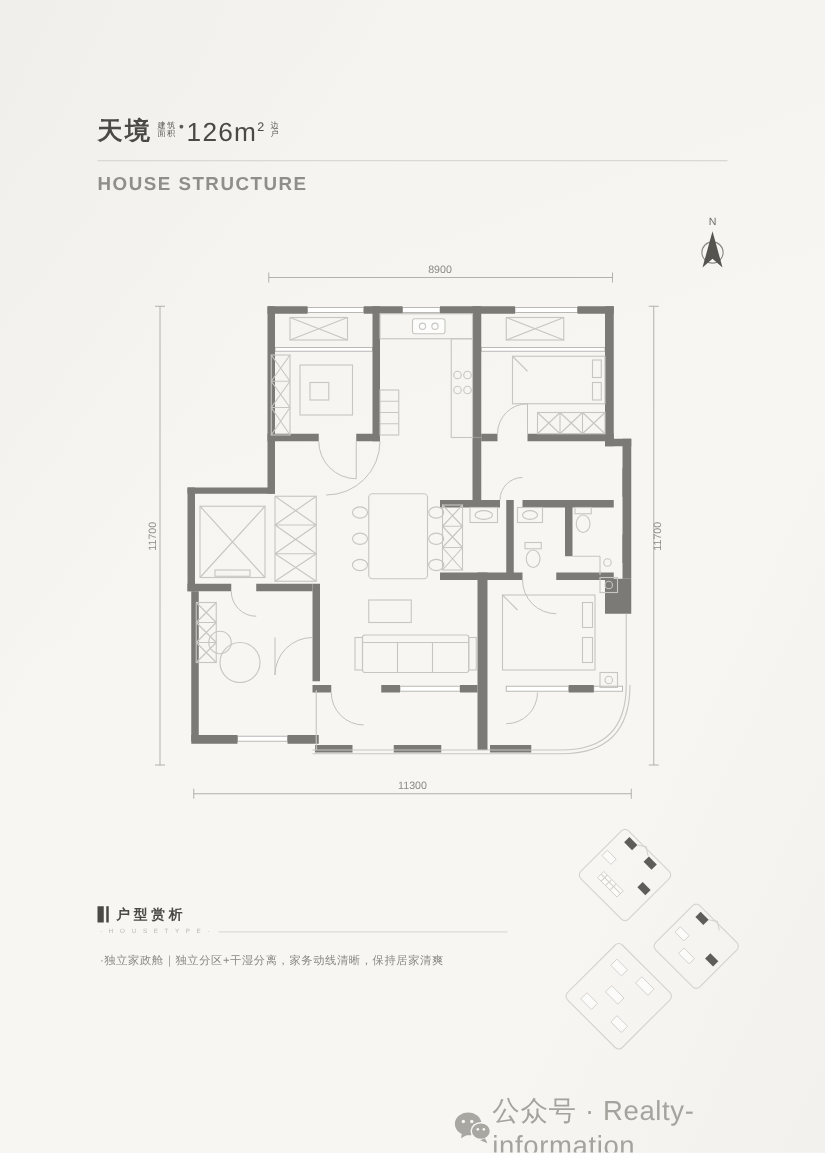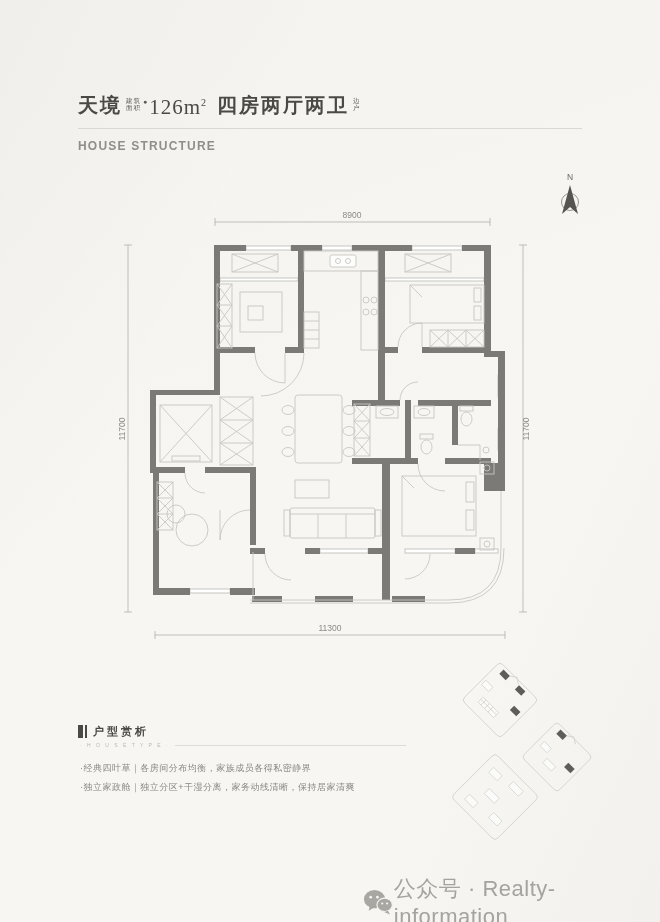--- a/index.html
+++ b/index.html
@@ -9,26 +9,26 @@
     background:
       linear-gradient(115deg, rgba(120,115,105,0.035) 0%, rgba(0,0,0,0) 30%),
       linear-gradient(295deg, rgba(120,115,105,0.04) 0%, rgba(0,0,0,0) 28%),
       linear-gradient(160deg, rgba(120,115,105,0.02) 10%, rgba(0,0,0,0) 50%),
       #f7f6f3;
   }
   .abs{position:absolute;}
   
   .title-row{left:78px;top:92px;display:flex;align-items:center;color:#4a4946;}
   .t-big{font-size:20px;font-weight:bold;letter-spacing:2px;line-height:22px;}
-  .t-num{font-size:21px;font-weight:500;letter-spacing:1px;line-height:22px;font-family:Liberation Serif, serif;}
+  .t-num{font-size:21px;font-weight:500;letter-spacing:1px;line-height:22px;}
   .t-stack{display:flex;flex-direction:column;justify-content:center;font-size:6.5px;line-height:7.5px;color:#5a5956;margin:0 2px 2px 4px;letter-spacing:1px;}
   .t-dot{font-size:7px;margin:0 2px 7px 0;color:#5a5956;}
   sup{font-size:10px;}
   .hdr-divider{left:78px;top:128px;width:504px;height:1px;background:#d9d8d3;}
-  .hdr-sub{left:78px;top:139px;font-size:12px;font-weight:bold;letter-spacing:1.2px;color:#8f8e89;}
+  .hdr-sub{left:78px;top:139px;font-size:15px;font-weight:bold;letter-spacing:1.2px;color:#8f8e89;}
   
   .an-title-row{left:78px;top:724px;display:flex;align-items:center;color:#4a4946;}
   .bar1{width:5px;height:13px;background:#4a4946;margin-right:2px;}
   .bar2{width:2px;height:13px;background:#4a4946;margin-right:6px;}
   .an-title{font-size:11px;font-weight:bold;letter-spacing:3px;}
   .an-micro{left:80px;top:742px;display:flex;align-items:center;width:326px;}
   .an-micro-text{font-size:5px;color:#b9b8b2;letter-spacing:2px;white-space:nowrap;}
   .an-micro-line{flex:1;height:1px;background:#dddcd7;margin-left:5px;}
   .an-list{left:80px;top:759px;width:360px;}
   .an-item{font-size:9px;color:#8a8984;letter-spacing:0.5px;line-height:19px;white-space:nowrap;}
@@ -51,21 +51,20 @@
 <body>
 
 <div class="abs title-row">
   <span class="t-big">天境</span>
   <span class="t-stack">
     <span>建筑</span>
     <span>面积</span>
   </span>
   <span class="t-dot">●</span>
   <span class="t-num"><span>126m</span><sup>2</sup></span>
-  <span class="t-big" style="margin-left:10px;">四房两厅两卫</span>
   <span class="t-stack">
     <span>边</span>
     <span>户</span>
   </span>
 </div>
 <div class="abs hdr-divider"></div>
 <div class="abs hdr-sub">HOUSE STRUCTURE</div>
 
 <svg class="abs" style="left:552px;top:168px;" width="36" height="54" viewBox="0 0 36 54">
   <text x="18" y="12" text-anchor="middle" font-size="8.5" fill="#6b6a66">N</text>
@@ -285,21 +284,20 @@
 <div class="abs an-title-row">
   <span class="bar1"></span>
   <span class="bar2"></span>
   <span class="an-title">户型赏析</span>
 </div>
 <div class="abs an-micro">
   <span class="an-micro-text">· H O U S E T Y P E ·</span>
   <span class="an-micro-line"></span>
 </div>
 <div class="abs an-list">
-  <div class="an-item">·经典四叶草｜各房间分布均衡，家族成员各得私密静界</div>
   <div class="an-item">·独立家政舱｜独立分区+干湿分离，家务动线清晰，保持居家清爽</div>
 </div>
 
 <div class="abs footer">
   <svg width="32" height="30" viewBox="0 0 32 30">
     <ellipse cx="13" cy="12" rx="11" ry="9.5" fill="#a8a7a2"></ellipse>
     <circle cx="9" cy="10" r="1.4" fill="#f7f6f3"></circle>
       <circle cx="16" cy="10" r="1.4" fill="#f7f6f3"></circle>
     <path d="M8,19 L7,24 L13,20.5 Z" fill="#a8a7a2"></path>
     <ellipse cx="23.5" cy="18" rx="8" ry="7" fill="#a8a7a2" stroke="#f7f6f3" stroke-width="1.2"></ellipse>

